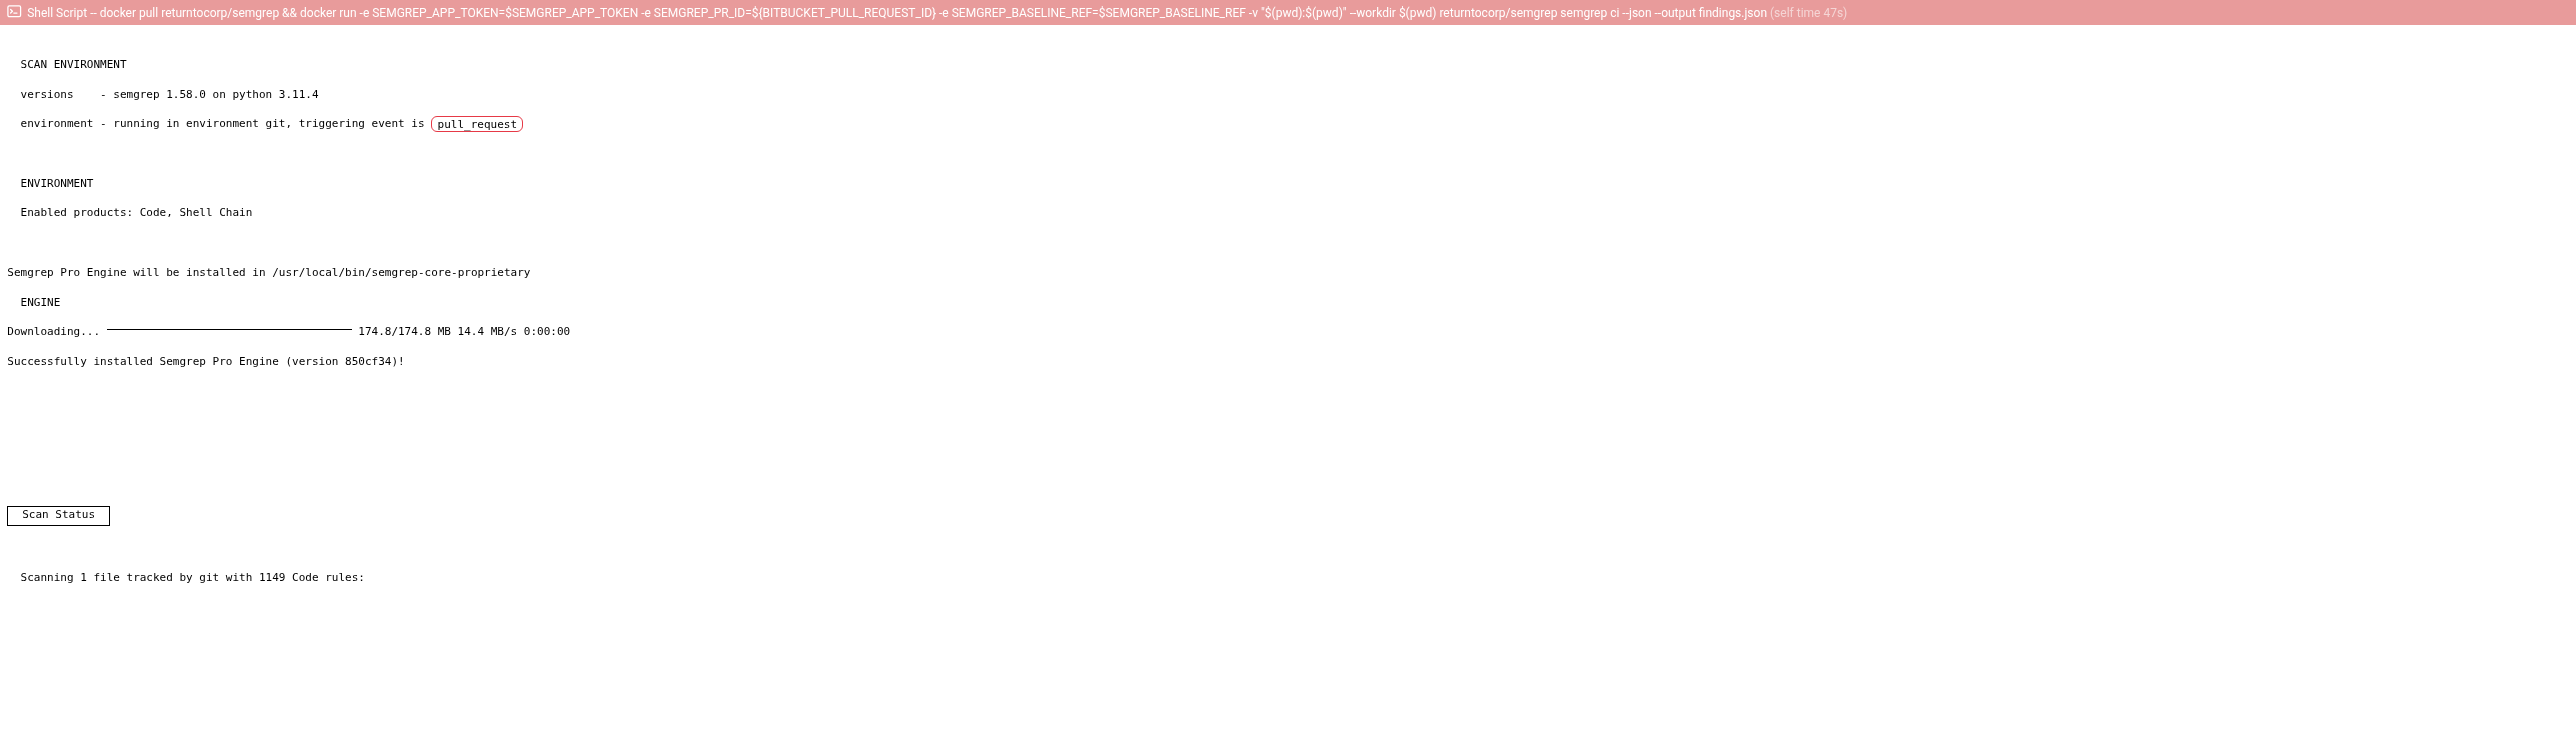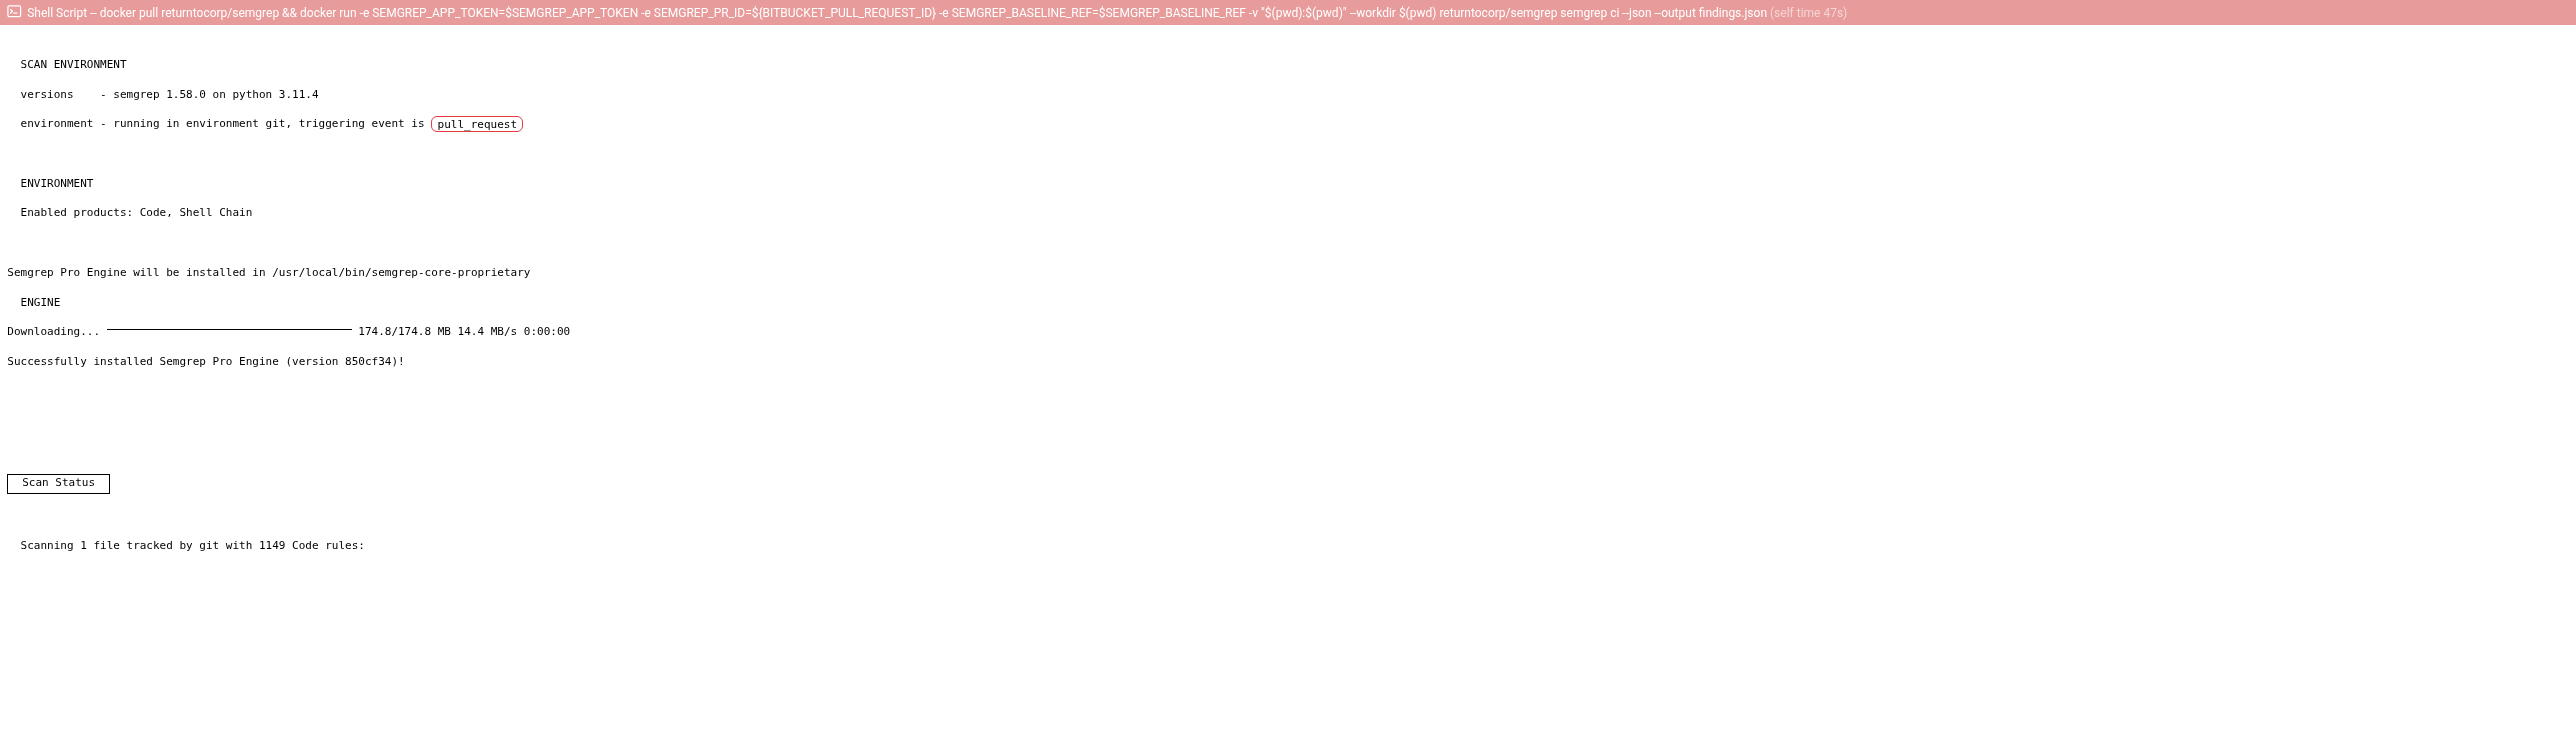--- a/index.html
+++ b/index.html
@@ -48,20 +48,21 @@
       border-radius: 6px;
       padding: 0.9px 5.4px;
       display: inline;
     }
     .status-box {
       border: 0.9px solid #000000;
       padding: 1.8px 7.3px;
       display: inline-block;
       border-left-width: 1.8px;
       border-right-width: 1.8px;
+      margin-top: 32px;
     }
     .progress-bar {
       display: inline-block;
       border-bottom: 0.9px solid #000;
       width: 245px;
       vertical-align: middle;
       position: relative;
       top: -2.7px;
     }
   </style>

